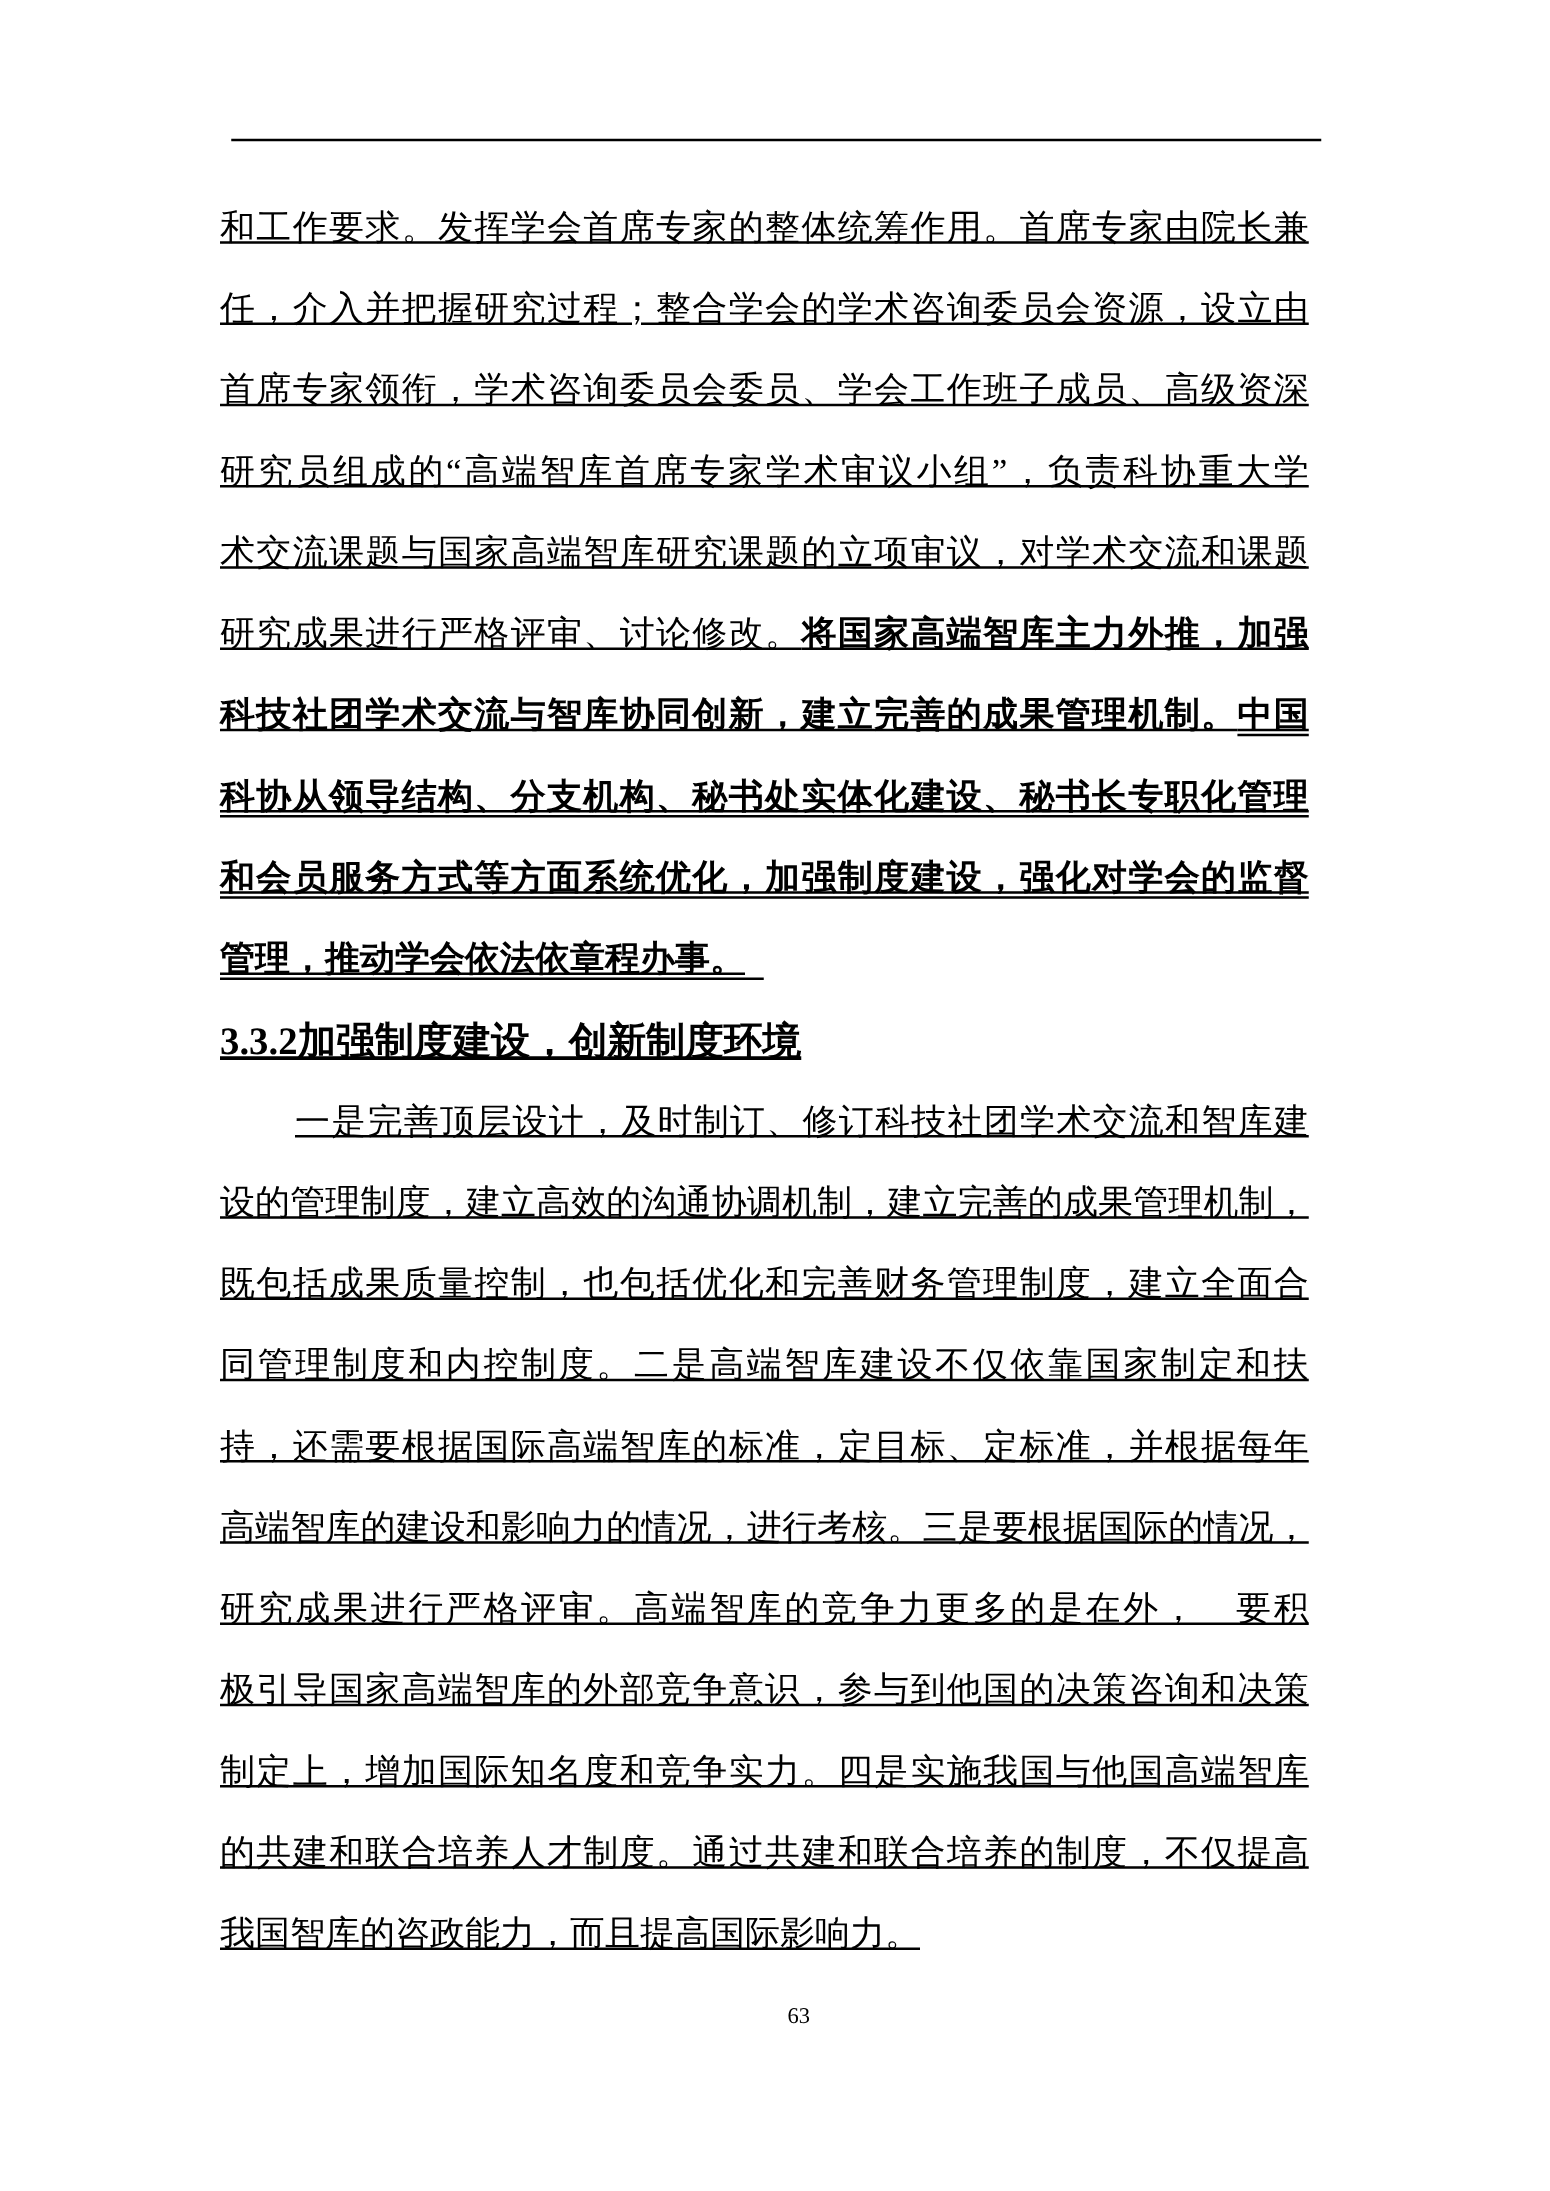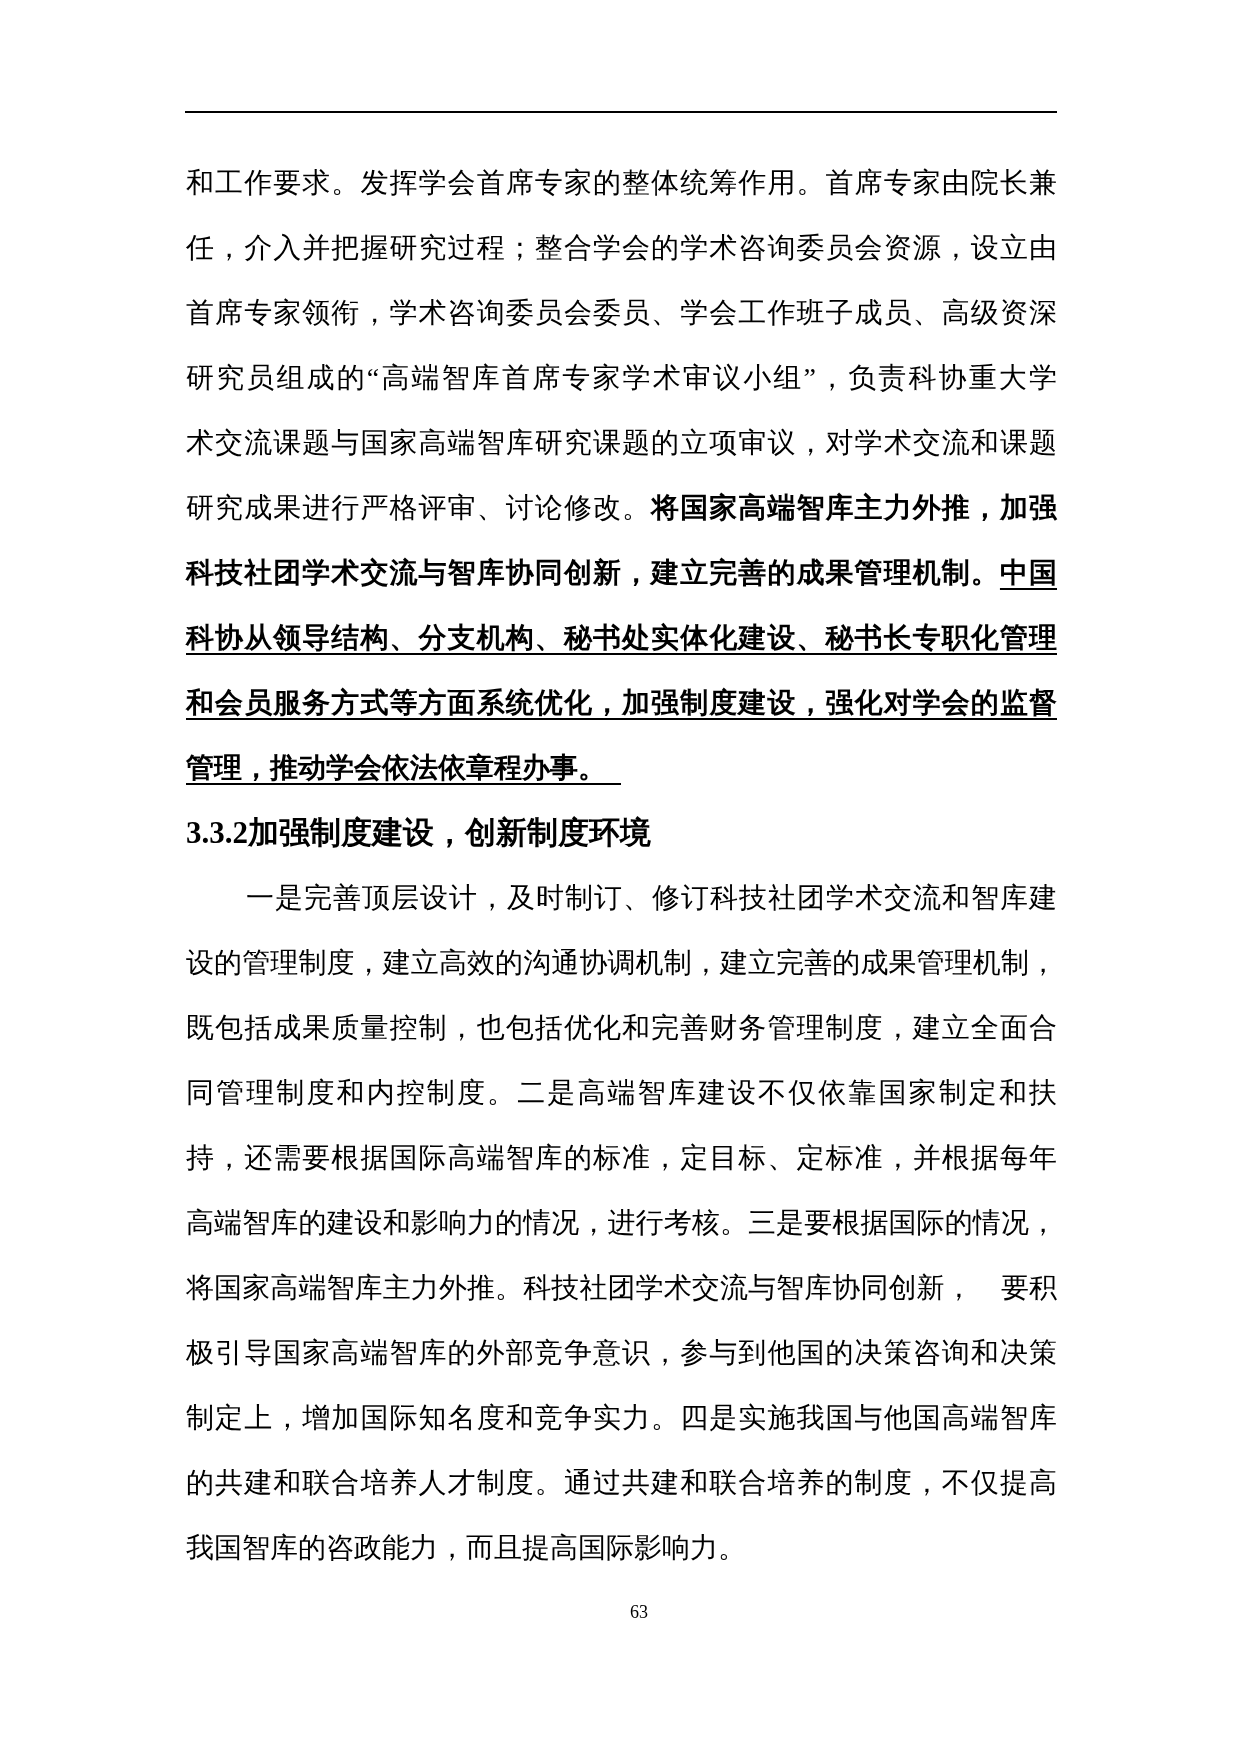--- a/index.html
+++ b/index.html
@@ -15,25 +15,26 @@
   .header-rule {
     position: absolute;
     left: 185px;
     top: 111px;
     width: 872px;
     height: 2px;
     background: #000000;
   }
   .doc {
     position: absolute;
-    left: 186px;
+    left: 176px;
     top: 150px;
     width: 871px;
     font-size: 28px;
     line-height: 65px;
+    text-decoration: underline;
   }
   .line {
     text-align: justify;
     text-align-last: justify;
     text-justify: inter-character;
     height: 65px;
     overflow: visible;
   }
   .line.last {
     text-align: right;
@@ -88,21 +89,21 @@
     <div class="line last"><span class="bu">管理，推动学会依法依章程办事。</span><span class="u-space"></span></div>
 
     <div class="line heading">3.3.2加强制度建设，创新制度环境</div>
 
     <div class="line indent"><span>一是完善顶层设计，及时制订、修订科技社团学术交流和智库建</span></div>
     <div class="line"><span>设的管理制度，建立高效的沟通协调机制，建立完善的成果管理机制，</span></div>
     <div class="line"><span>既包括成果质量控制，也包括优化和完善财务管理制度，建立全面合</span></div>
     <div class="line"><span>同管理制度和内控制度。二是高端智库建设不仅依靠国家制定和扶</span></div>
     <div class="line"><span>持，还需要根据国际高端智库的标准，定目标、定标准，并根据每年</span></div>
     <div class="line"><span>高端智库的建设和影响力的情况，进行考核。三是要根据国际的情况，</span></div>
-    <div class="line"><span>将国家高端智库主力外推。科技社团学术交流与智库协同创新，　要积</span></div>
+    <div class="line"><span>研究成果进行严格评审。高端智库的竞争力更多的是在外，　要积</span></div>
     <div class="line"><span>极引导国家高端智库的外部竞争意识，参与到他国的决策咨询和决策</span></div>
     <div class="line"><span>制定上，增加国际知名度和竞争实力。四是实施我国与他国高端智库</span></div>
     <div class="line"><span>的共建和联合培养人才制度。通过共建和联合培养的制度，不仅提高</span></div>
     <div class="line last"><span>我国智库的咨政能力，而且提高国际影响力。</span></div>
   </div>
 
   <div class="page-number">63</div>
 </div>
 
 </body></html>

